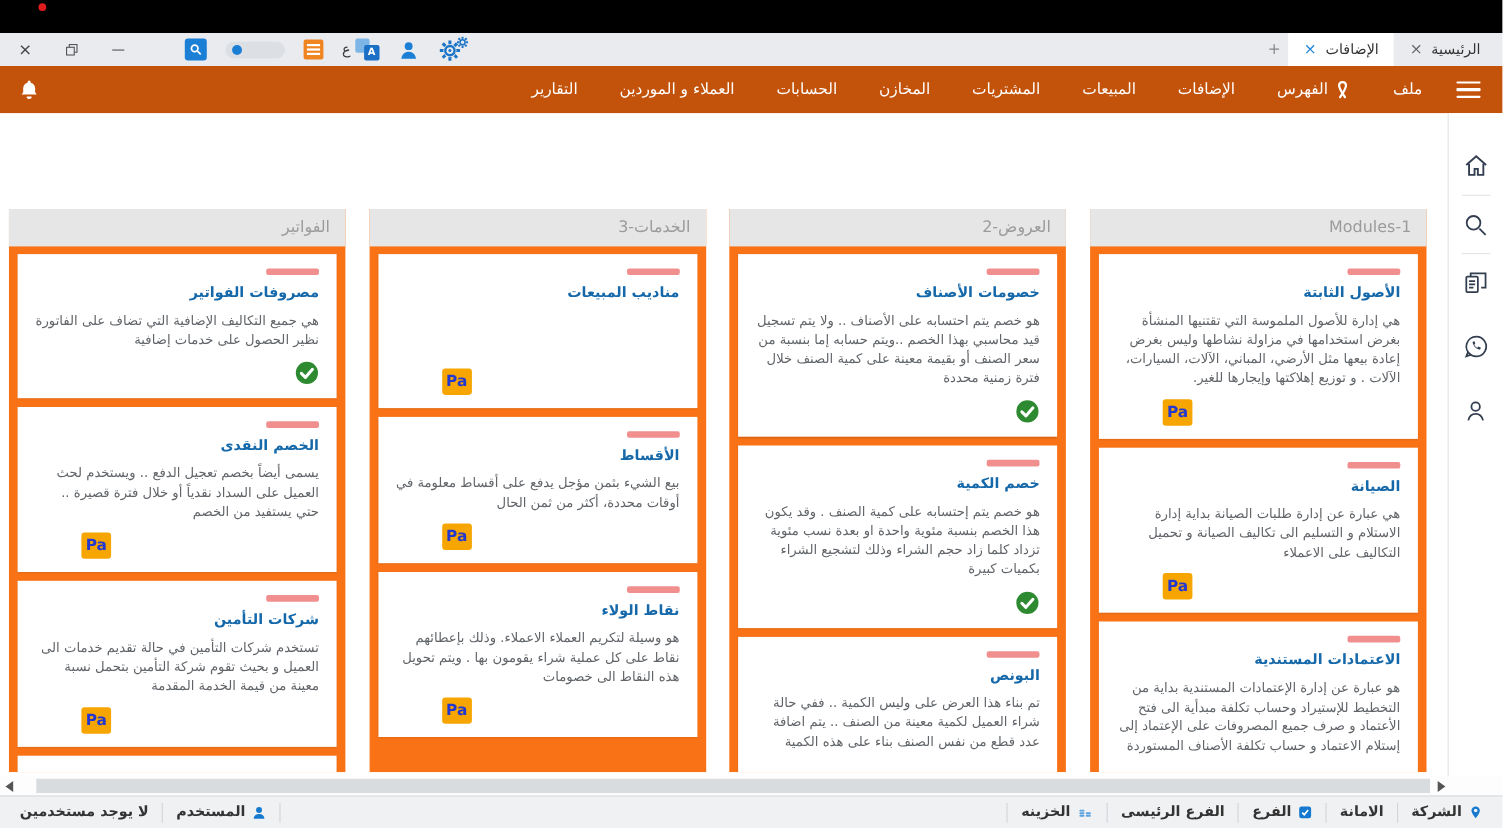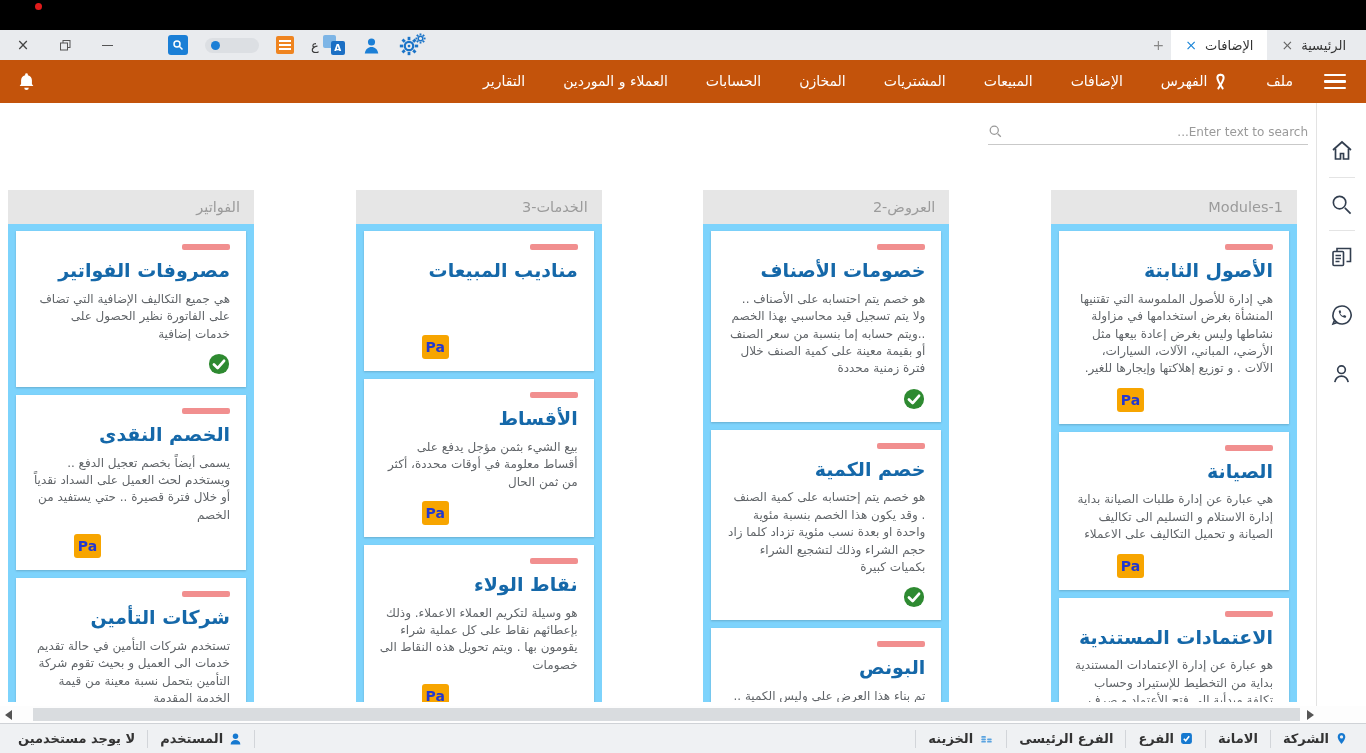--- a/index.html
+++ b/index.html
@@ -51,26 +51,26 @@
   .search-row input { flex:1; border:none; outline:none; background:transparent; direction:ltr; text-align:right; font-size:12px; color:#777; font-family:"DejaVu Sans", sans-serif; }
   .search-row input::placeholder { color:#9a9a9a; }
 
   .side-rail { position:absolute; right:0; top:0; bottom:0; width:50px; border-left:1px solid #e3e3e3; display:flex; flex-direction:column; align-items:center; padding-top:26px; background:#fff; }
   .rail-icon { width:26px; height:26px; display:flex; align-items:center; justify-content:center; margin:9px 0; }
   .rail-div { width:26px; border-top:1px solid #e4e4e4; margin:4px 0; }
   .rail-gap { height:14px; }
 
   
   .board { position:absolute; left:8px; top:87px; width:1289px; height:512px; display:flex; direction:rtl; justify-content:space-between; overflow:hidden; }
-  .column { width:246px; background:#7dd3fc; display:flex; flex-direction:column; }
+  .column { width:306px; background:#f97316; display:flex; flex-direction:column; }
   .col-header { height:34px; line-height:34px; background:#e6e6e6; color:#9b9b9b; font-size:14.5px; padding:0 14px; direction:ltr; text-align:right; white-space:nowrap; overflow:hidden; }
   .col-body { flex:1; display:flex; flex-direction:column; gap:8px; padding:7px 8px; overflow:hidden; }
   .card { background:#fff; box-shadow:0 1px 2px rgba(0,0,0,.18); padding:13px 16px 12px; display:flex; flex-direction:column; direction:rtl; flex:none; }
   .pink-bar { width:48px; height:6px; border-radius:2px; background:#f18f8f; margin-bottom:9px; }
-  .card-title { color:#1568a9; font-size:19px; font-weight:bold; margin-bottom:8px; line-height:1.25; }
+  .card-title { color:#1568a9; font-size:13px; font-weight:bold; margin-bottom:8px; line-height:1.25; }
   .card-desc { color:#616569; font-size:12px; line-height:1.45; }
   .badge-row { display:flex; direction:rtl; margin-top:auto; padding-top:10px; }
   .badge-row.pa { justify-content:flex-end;margin-left:42px; }
   .badge-row.check { justify-content:flex-start; }
   .pa-badge { width:27px; height:24px; background:#f7a500; border-radius:3px; color:#2338d0; font-weight:bold; font-size:14px; display:flex; align-items:center; justify-content:center; }
   .check-badge { width:22px; height:22px; }
   .card.partial { min-height:60px; }
 
   
   .column:nth-child(1) .col-body .card:nth-child(1){min-height:152px}
@@ -230,27 +230,20 @@
   <div class="bell">
     <svg width="21" height="22" viewBox="0 0 24 24" fill="#fff">
       <path d="M12 2a1.6 1.6 0 0 1 1.6 1.6v.7A6.2 6.2 0 0 1 18.2 10v4.2l1.6 2.3H4.2l1.6-2.3V10a6.2 6.2 0 0 1 4.6-5.7v-.7A1.6 1.6 0 0 1 12 2z"></path>
       <path d="M9.4 18.6a2.6 2.6 0 0 0 5.2 0z"></path>
     </svg>
   </div>
 </div>
 
 <div class="content">
 
-  <div class="search-row">
-    <svg width="15" height="15" viewBox="0 0 24 24" fill="none" stroke="#999" stroke-width="2">
-        <circle cx="10" cy="10" r="6.5"></circle>
-        <path d="M15.5 15.5l5 5"></path>
-      </svg>
-    <input type="text" placeholder="...Enter text to search" style="">
-  </div>
 
   <div class="side-rail">
     <div class="rail-icon">
       <svg width="24" height="24" viewBox="0 0 24 24" fill="none" stroke="#323e4f" stroke-width="1.7">
           <path d="M3 11 12 3l9 8"></path>
           <path d="M5.5 9.8V20h5v-5.5h3V20h5V9.8"></path>
         </svg>
     </div>
     <div class="rail-div"></div>
     <div class="rail-icon">

